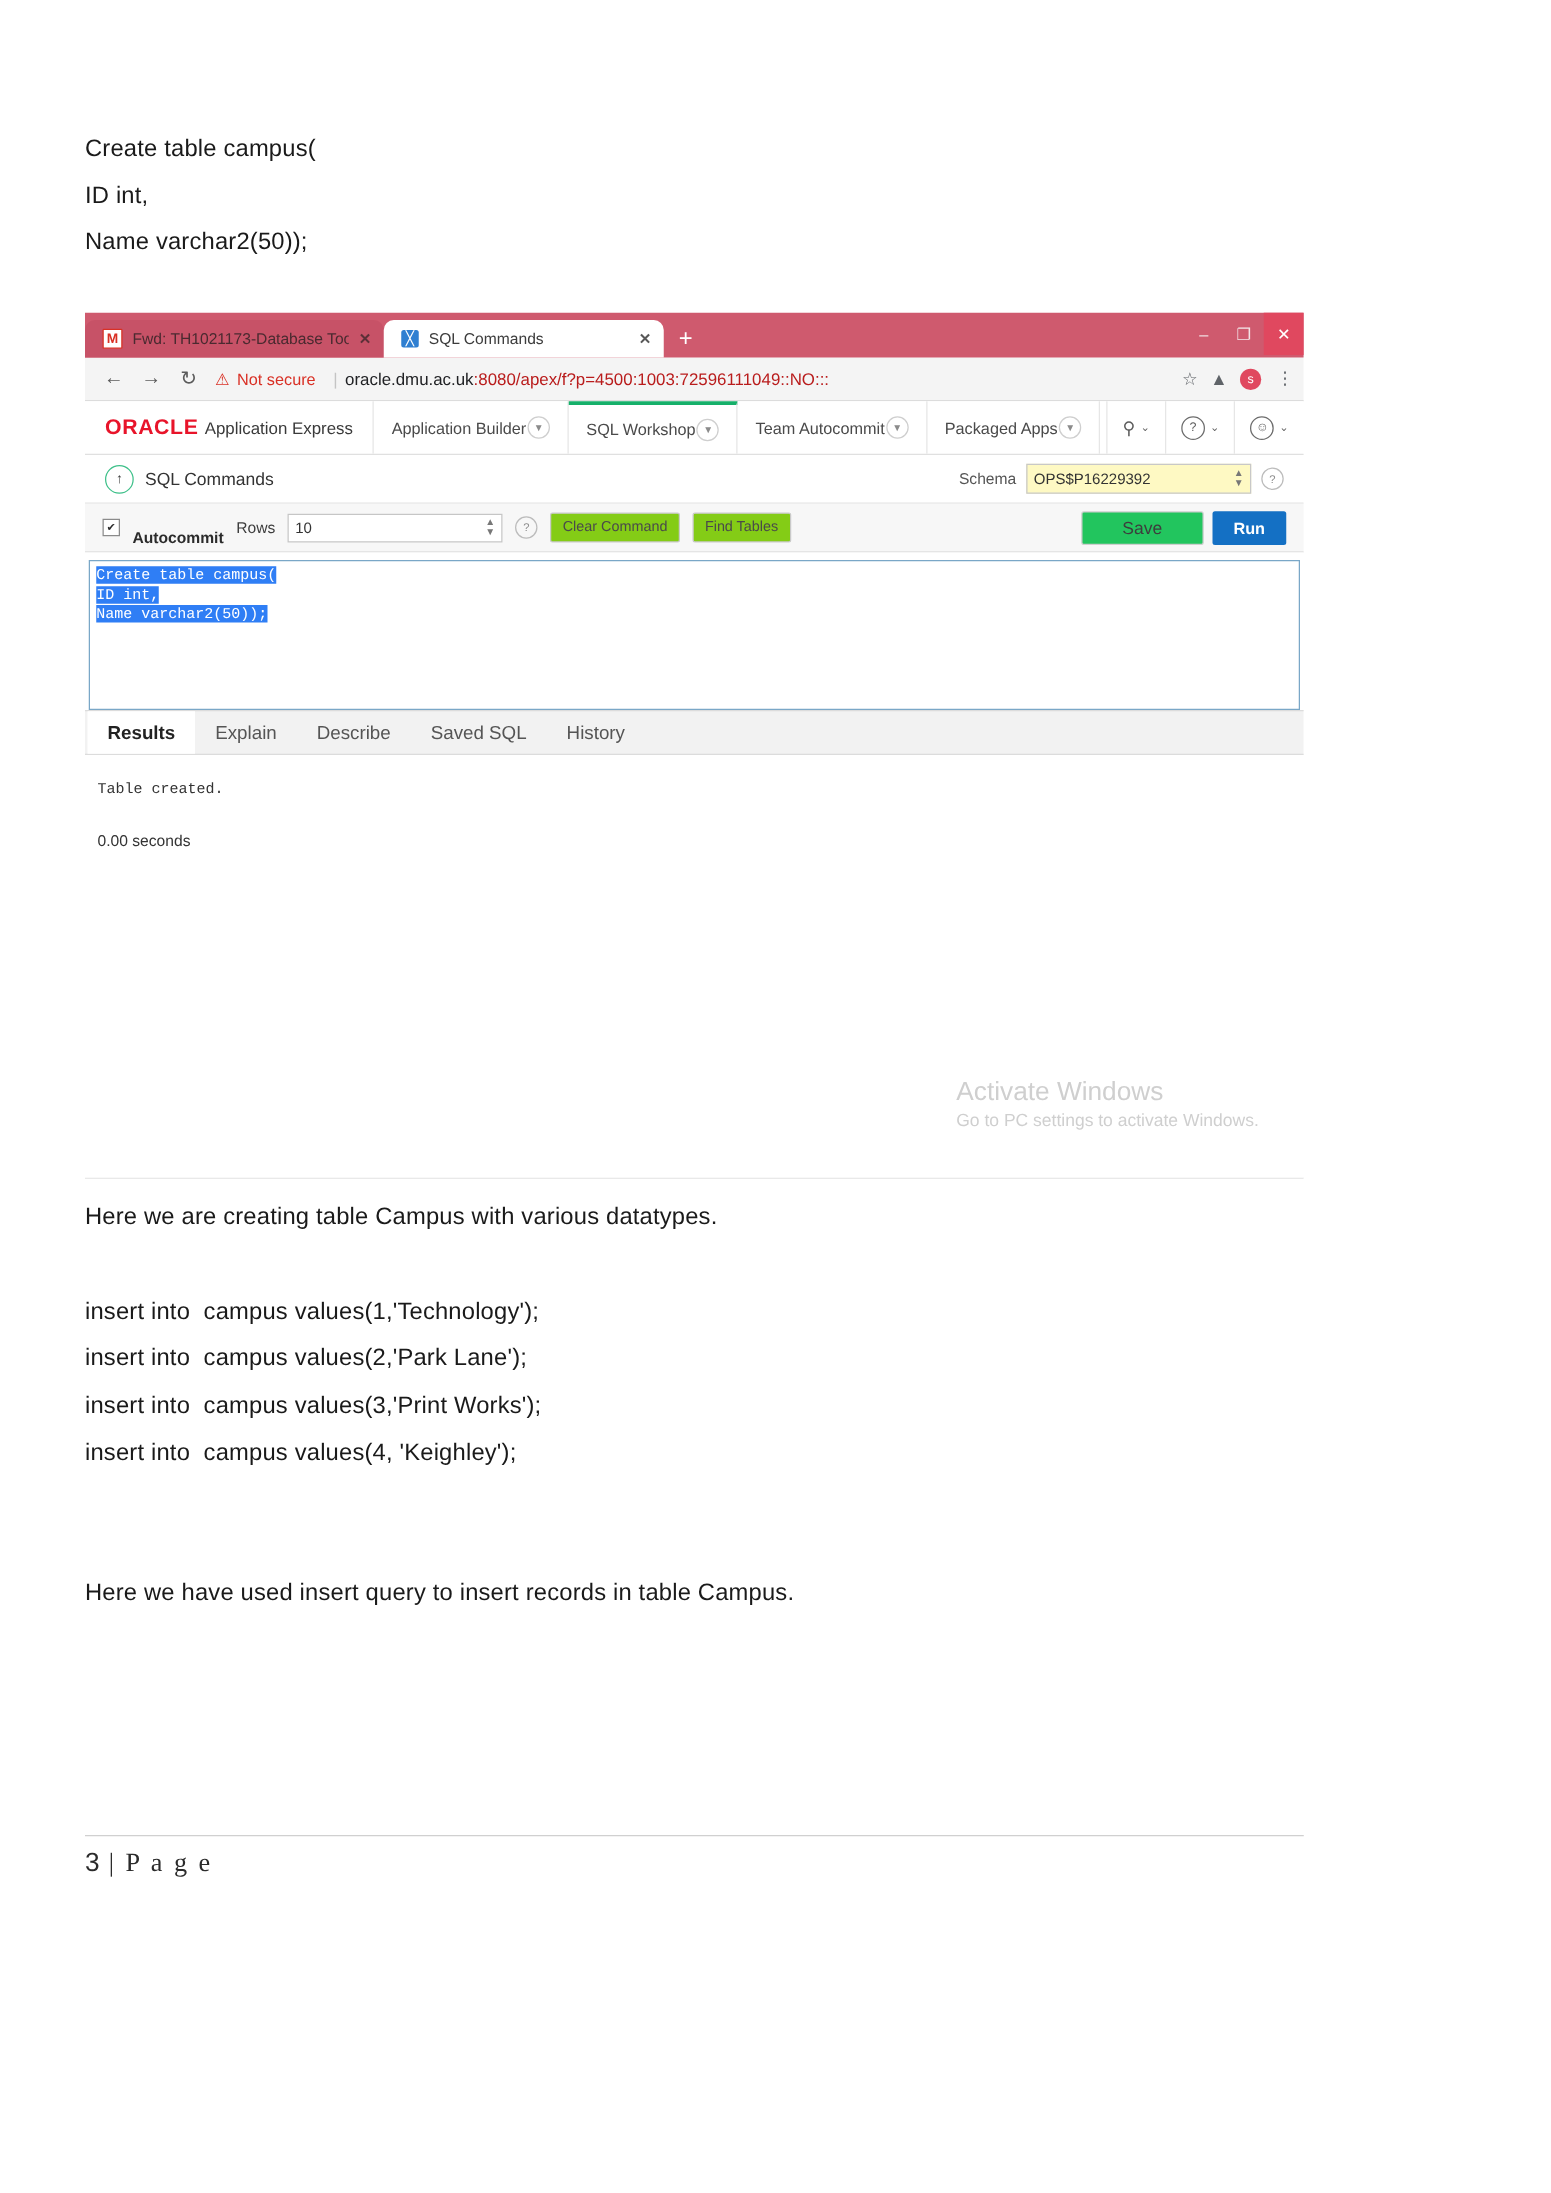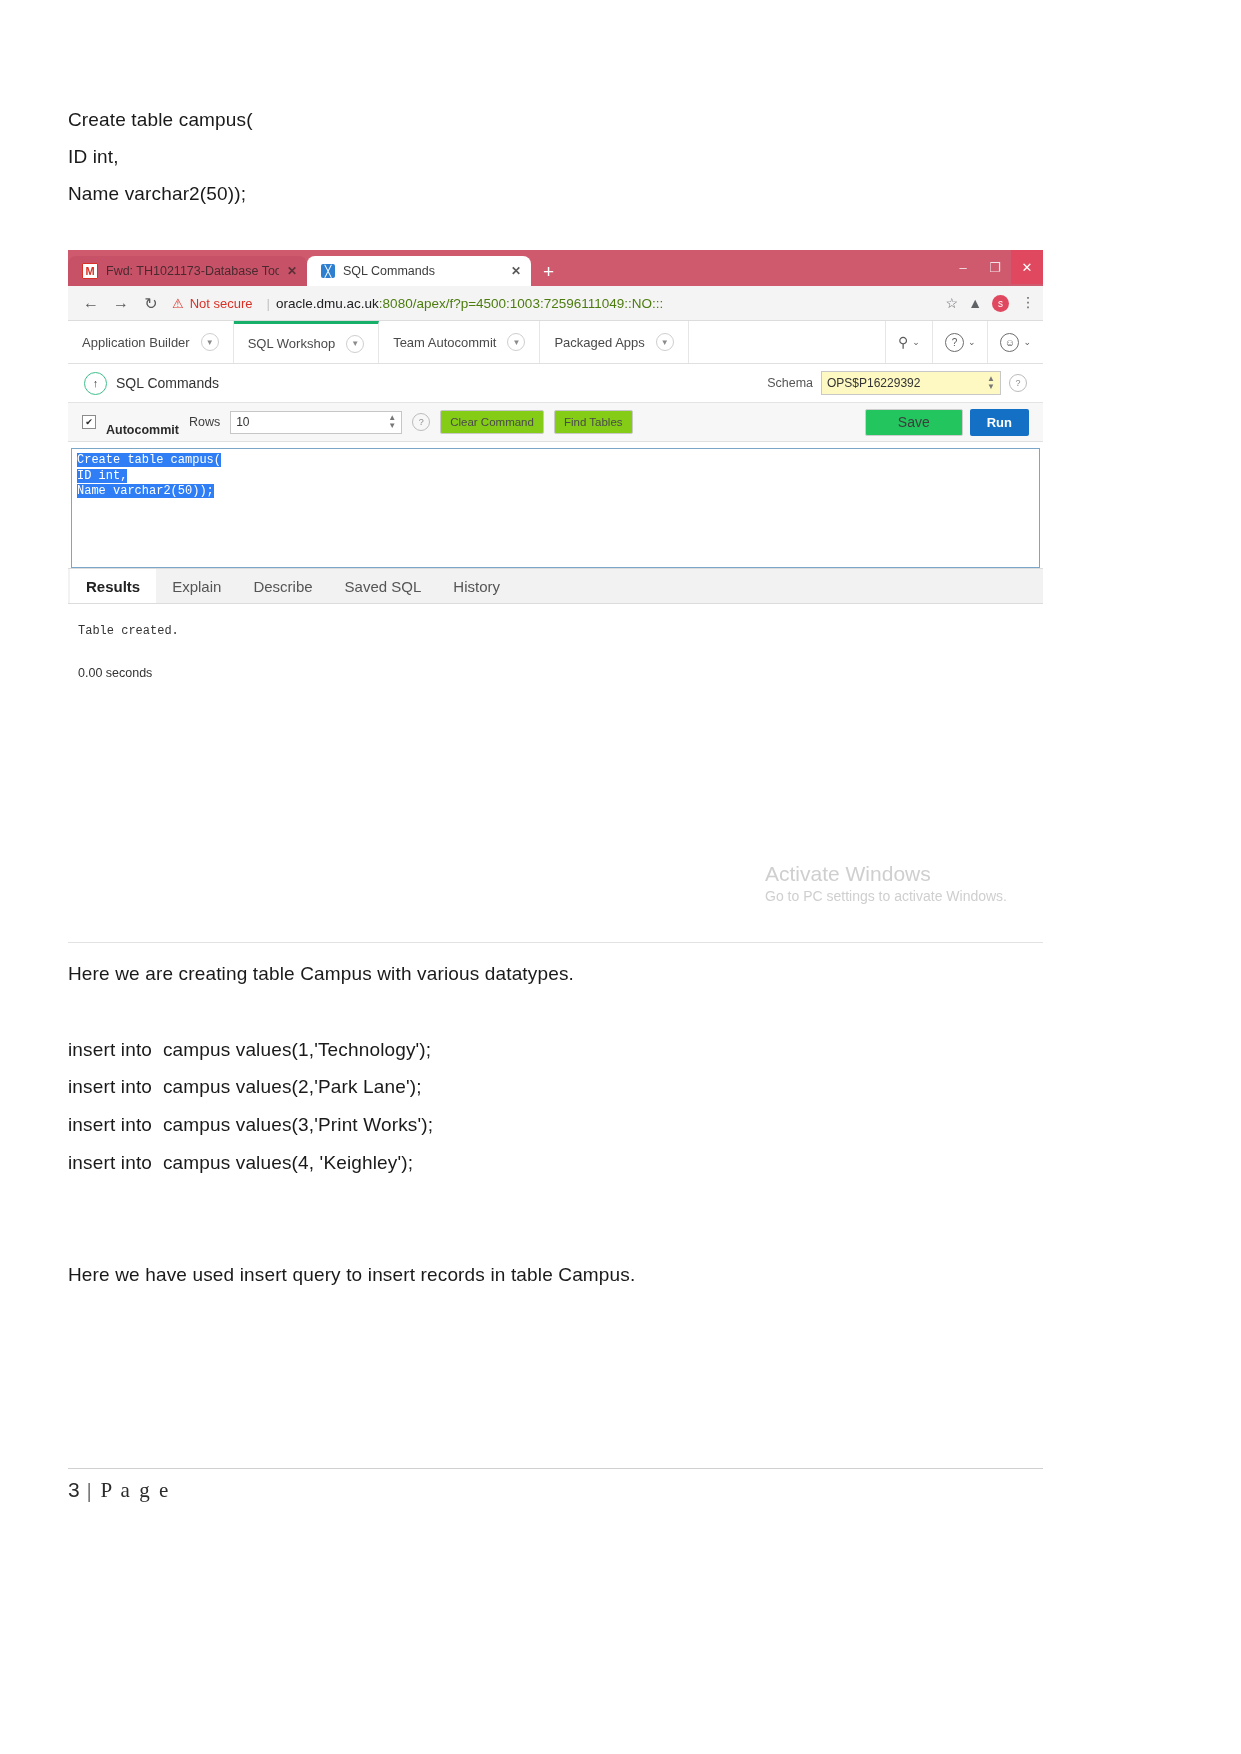--- a/index.html
+++ b/index.html
@@ -89,21 +89,21 @@
     color:#5b5b5b;font-size:16px;cursor:pointer;
   }
   .urlfield{
     flex:1;display:flex;align-items:center;gap:6px;
     margin-left:6px;font-size:13.5px;color:#4d4d4d;
   }
   .warnico{color:#d93025;font-size:13px;}
   .notsecure{color:#d93025;font-size:13px;padding-right:8px;}
   .urlsep{color:#c4c4c4;}
   .urltxt .host{color:#202124;}
-  .urltxt .rest{color:#4d7c0f;}
+  .urltxt .rest{color:#b91c1c;}
   .urlright{display:flex;align-items:center;gap:2px;}
   .starico{color:#5f6368;font-size:14px;cursor:pointer;}
   .profileav{
     width:17px;height:17px;border-radius:50%;background:#e0485f;color:#fff;
     font-size:10px;display:flex;align-items:center;justify-content:center;cursor:pointer;
   }
   .kebab{color:#5f6368;font-size:14px;letter-spacing:0;cursor:pointer;line-height:.7;}
 
   
   .apexnav{
@@ -113,21 +113,21 @@
   .brand{
     display:flex;align-items:center;gap:5px;padding:0 16px;
     border-right:1px solid #e6e6e6;
   }
   .oracle-logo{
     color:#e8142a;font-weight:bold;font-size:17px;letter-spacing:.5px;
     font-family:"Liberation Sans",sans-serif;
   }
   .brand-sub{font-size:13.5px;color:#3a3a3a;}
   .navitem{
-    display:flex;align-items:center;gap:11px;padding:0 14px;
+    display:flex;align-items:center;gap:1px;padding:0 14px;
     font-size:13px;color:#4a4a4a;border-right:1px solid #e6e6e6;cursor:pointer;
     position:relative;
   }
   .navitem.active{border-top:3px solid #16b06a;}
   .chev{
     width:16px;height:16px;border-radius:50%;border:1px solid #cfcfcf;
     display:flex;align-items:center;justify-content:center;font-size:8px;color:#8b8b8b;
   }
   .navspacer{flex:1;border-right:1px solid #e6e6e6;}
   .naviconbtn{
@@ -291,20 +291,24 @@
       </div>
       <div class="urlright">
         <span class="starico">☆</span>
         <span class="starico" style="margin:0 8px">▲</span>
         <span class="profileav">s</span>
         <span class="kebab" style="margin-left:10px">⋮</span>
       </div>
     </div>
 
     <div class="apexnav">
+      <div class="brand">
+        <span class="oracle-logo">ORACLE</span>
+        <span class="brand-sub">Application Express</span>
+      </div>
       <div class="navitem">
         <span>Application Builder</span>
         <span class="chev">▼</span>
       </div>
       <div class="navitem active">
         <span>SQL Workshop</span>
         <span class="chev">▼</span>
       </div>
       <div class="navitem">
         <span>Team Autocommit</span>

